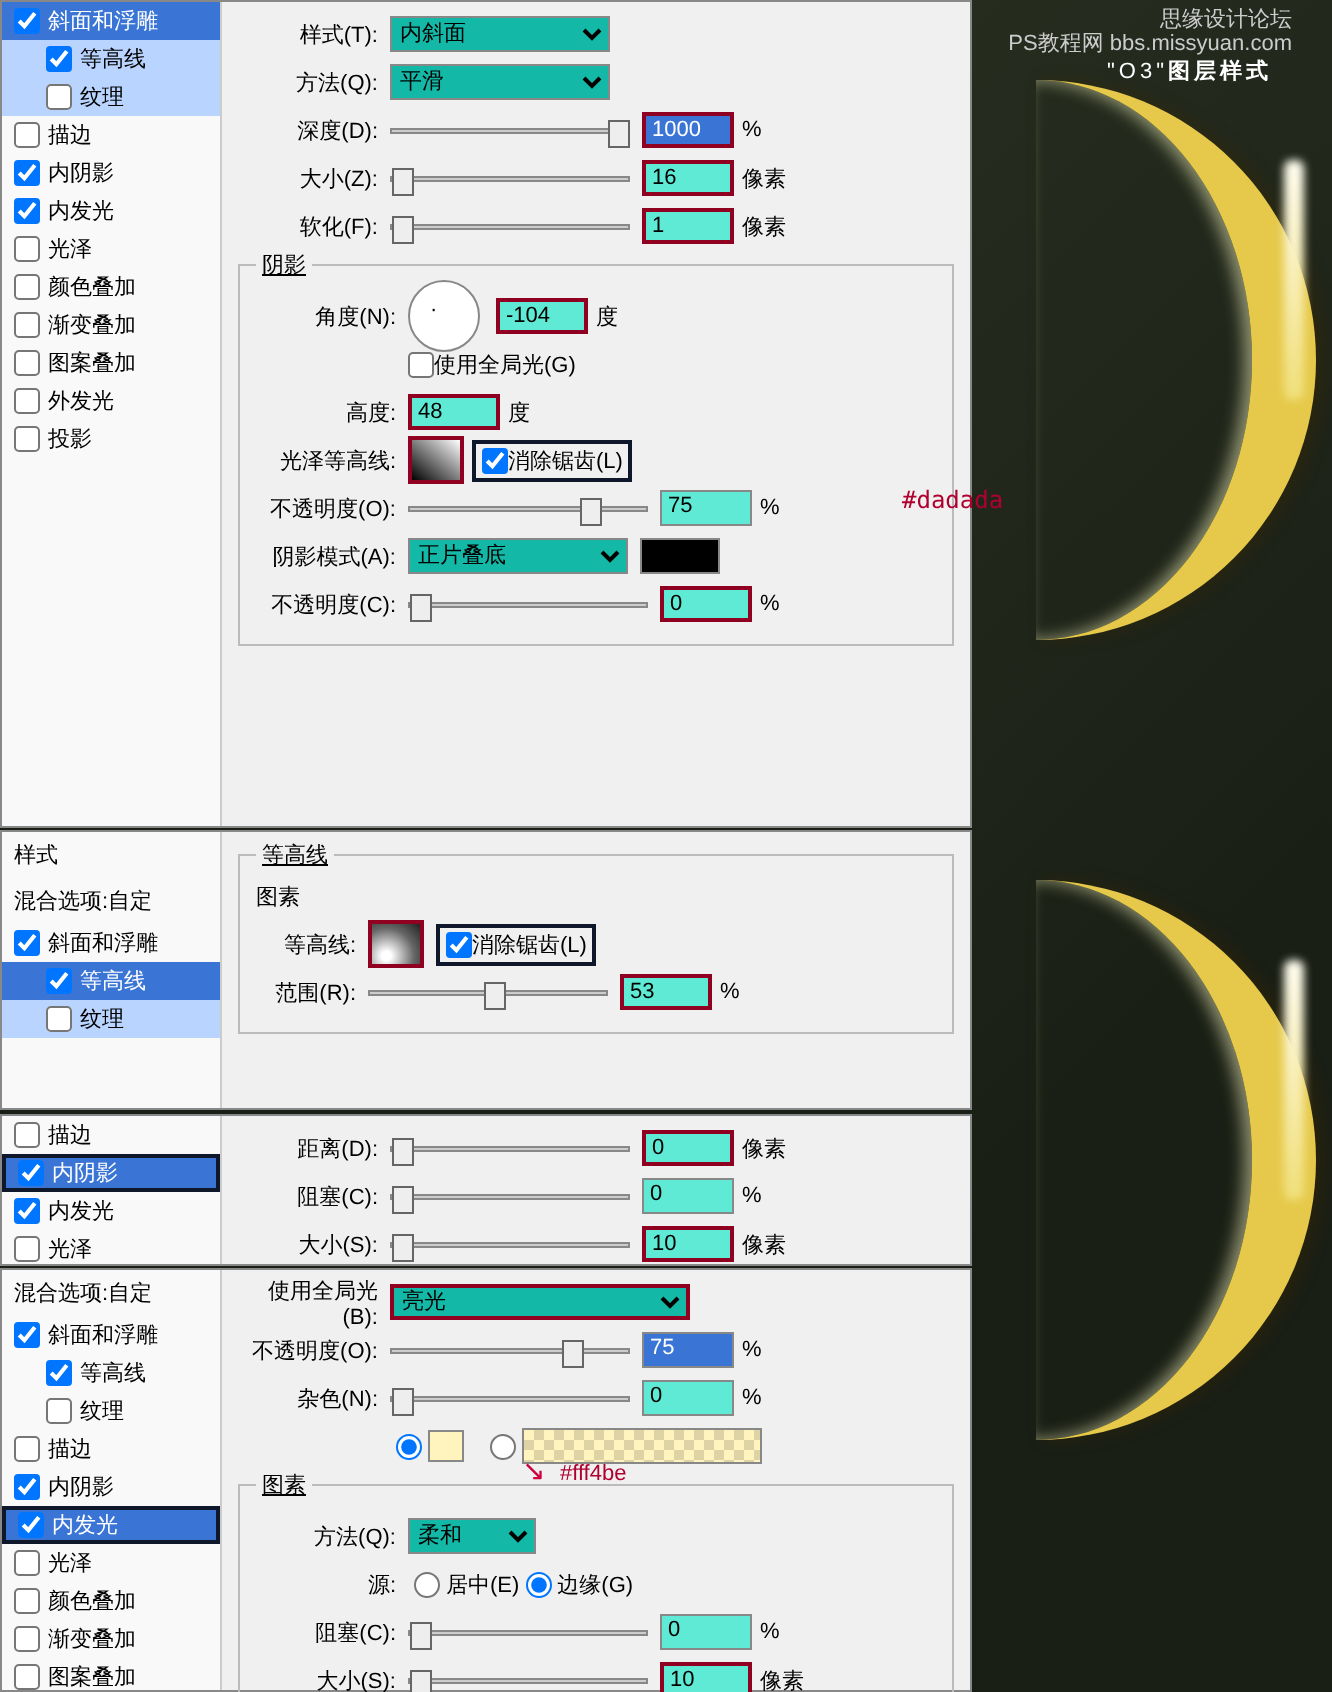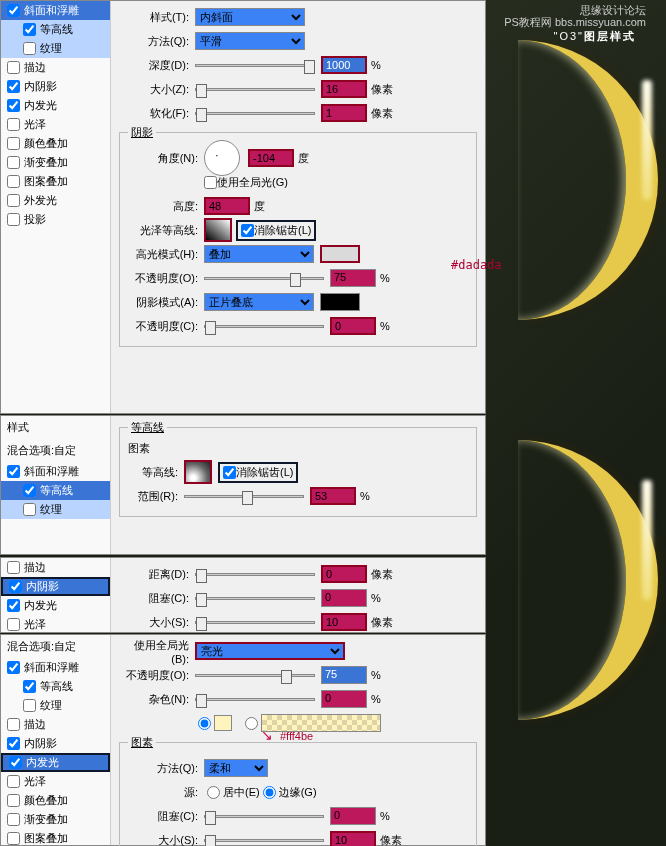--- a/index.html
+++ b/index.html
@@ -30,25 +30,25 @@
   legend { font-size: 11px; padding: 0 3px; text-decoration: underline; }
   .row { display: flex; align-items: center; height: 24px; }
   .lbl { width: 70px; text-align: right; margin-right: 6px; }
   .lbl-s { width: 50px; text-align: right; margin-right: 6px; }
   .slider { flex: 0 0 120px; height: 3px; background: #ccc; border: 1px solid #888; position: relative; margin-right: 6px; }
   .slider::after { content:""; position:absolute; top:-5px; width:9px; height:12px; background:#eee; border:1px solid #666; }
   .slider.s-right::after { left: calc(100% - 10px); }
   .slider.s-left::after { left: 0; }
   .slider.s-mid::after { left: 48%; }
   .slider.s-q3::after { left: 72%; }
-  .nbox { width: 46px; height: 18px; border: 1px solid #888; background: #be185d; text-align: left; padding: 1px 3px; }
+  .nbox { width: 46px; height: 18px; border: 1px solid #888; background: #5eead4; text-align: left; padding: 1px 3px; }
   .nbox.hl { border: 2px solid #900020; }
   .nbox.selnum { background: #3a75d6; color:#fff; }
   .unit { margin-left: 4px; }
-  select { height: 18px; border: 1px solid #888; background: #3b82f6; font-size: 11px; }
+  select { height: 18px; border: 1px solid #888; background: #14b8a6; font-size: 11px; }
   .radio { margin: 0 3px; }
   .thumb { width: 28px; height: 24px; border: 1px solid #888; background: linear-gradient(to top right, #000 0%, #fff 100%); display:inline-block;}
   .thumb.hl { border: 2px solid #900020;}
   .thumb-contour { background: radial-gradient(circle at 30% 80%, #fff 10%, #666 60%, #222 100%); }
   .swatch { width: 40px; height: 18px; border: 1px solid #888; background: #dadada; }
   .swatch.hl { border: 2px solid #900020; }
   .swatch.black { background: #000; }
   .checkerswatch { width: 120px; height: 18px; border:1px solid #888; background: repeating-conic-gradient(#ddd 0 25%, #fff 0 50%) 0 0/10px 10px, linear-gradient(90deg,#fff4be,#fff4be); background-blend-mode: multiply;}
   .colorbox { width:18px; height:16px; border:1px solid #888; background:#fff4be; display:inline-block;}
   .anno { color: #b00030; font-family: monospace; font-size: 12px; position: absolute; }
@@ -171,45 +171,39 @@
       <div class="row">
           <span class="lbl">光泽等高线:</span>
         <span class="thumb hl"></span>
         <span style="width:4px"></span>
         <span class="hl-red" style="padding:1px 3px;display:flex;align-items:center">
           <input type="checkbox" checked="" style="">
           <span>消除锯齿(L)</span>
           </span>
         </div>
       <div class="row">
-          <span class="lbl">高光模式(H):</span>
-        <select style="width:110px"><option>叠加</option></select>
-        <span style="width:6px"></span>
-          <span class="swatch hl"></span>
-        </div>
-      <div class="row">
           <span class="lbl">不透明度(O):</span>
         <div class="slider s-q3"></div>
         <span class="nbox">75</span>
         <span class="unit">%</span>
         </div>
       <div class="row">
           <span class="lbl">阴影模式(A):</span>
         <select style="width:110px"><option>正片叠底</option></select>
         <span style="width:6px"></span>
           <span class="swatch black"></span>
         </div>
       <div class="row">
           <span class="lbl">不透明度(C):</span>
         <div class="slider s-left"></div>
         <span class="nbox hl">0</span>
         <span class="unit">%</span>
         </div>
     </fieldset>
-    <span class="anno" style="top:257px;left:340px">#dadada</span>
+    <span class="anno" style="top:242px;left:340px">#dadada</span>
   </div>
 </div>
 
 <div class="panel section2">
   <div class="sidebar">
     <div class="sb-head">样式</div>
     <div class="sb-head">混合选项:自定</div>
     <div id="sb2">
         <div class="sb-item">
           <input type="checkbox" checked="" style="">

